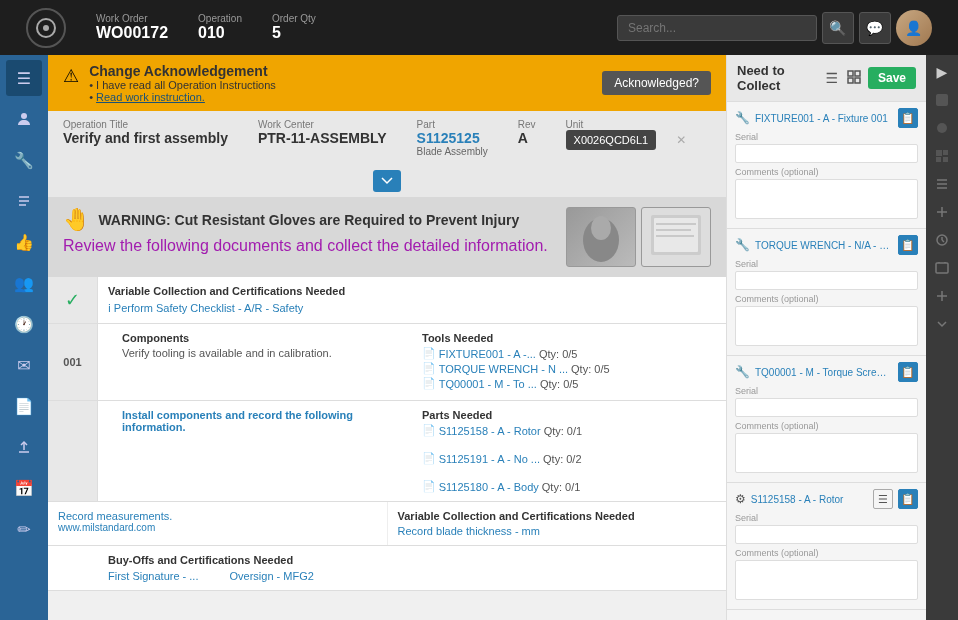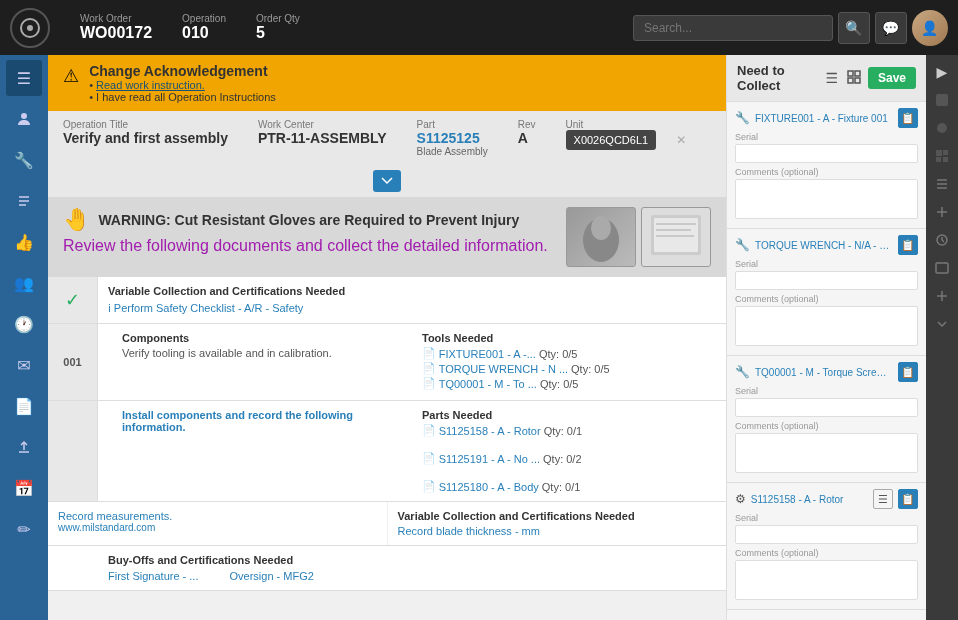--- a/index.html
+++ b/index.html
@@ -4,21 +4,21 @@
   <style>
     * { box-sizing: border-box; margin: 0; padding: 0; }
     body { font-family: 'Segoe UI', Arial, sans-serif; font-size: 12px; background: #2c2c2c; width: 958px; height: 620px; overflow: hidden; }
 
     
     .top-header {
       background: #1e1e1e;
       height: 55px;
       display: flex;
       align-items: center;
-      padding: 0 10px;
+      padding: 0 26px;
       gap: 30px;
     }
     .header-logo {
       width: 40px; height: 40px;
       border: 2px solid #555;
       border-radius: 50%;
       display: flex; align-items: center; justify-content: center;
       color: #aaa; font-size: 18px;
     }
     .header-field { display: flex; flex-direction: column; }
@@ -361,23 +361,24 @@
     <div class="sidebar-icon">📅</div>
     <div class="sidebar-icon">✏</div>
   </div>
 
   <div class="center-content">
 
     <div class="orange-banner">
       <div class="banner-icon">⚠</div>
       <div class="banner-text">
         <div class="banner-title">Change Acknowledgement</div>
+        <div class="banner-item">• I have read all Operation Instructions</div>
         <div class="banner-item">• <a>Read work instruction.</a></div>
-        <div class="banner-item">• I have read all Operation Instructions</div>
-      </div>
+      </div>
+      <button class="acknowledged-btn">Acknowledged?</button>
     </div>
 
     <div class="op-info">
       <div class="op-field">
         <div class="label">Operation Title</div>
         <div class="value">Verify and first assembly</div>
       </div>
       <div class="op-field">
         <div class="label">Work Center</div>
         <div class="value">PTR-11-ASSEMBLY</div>

